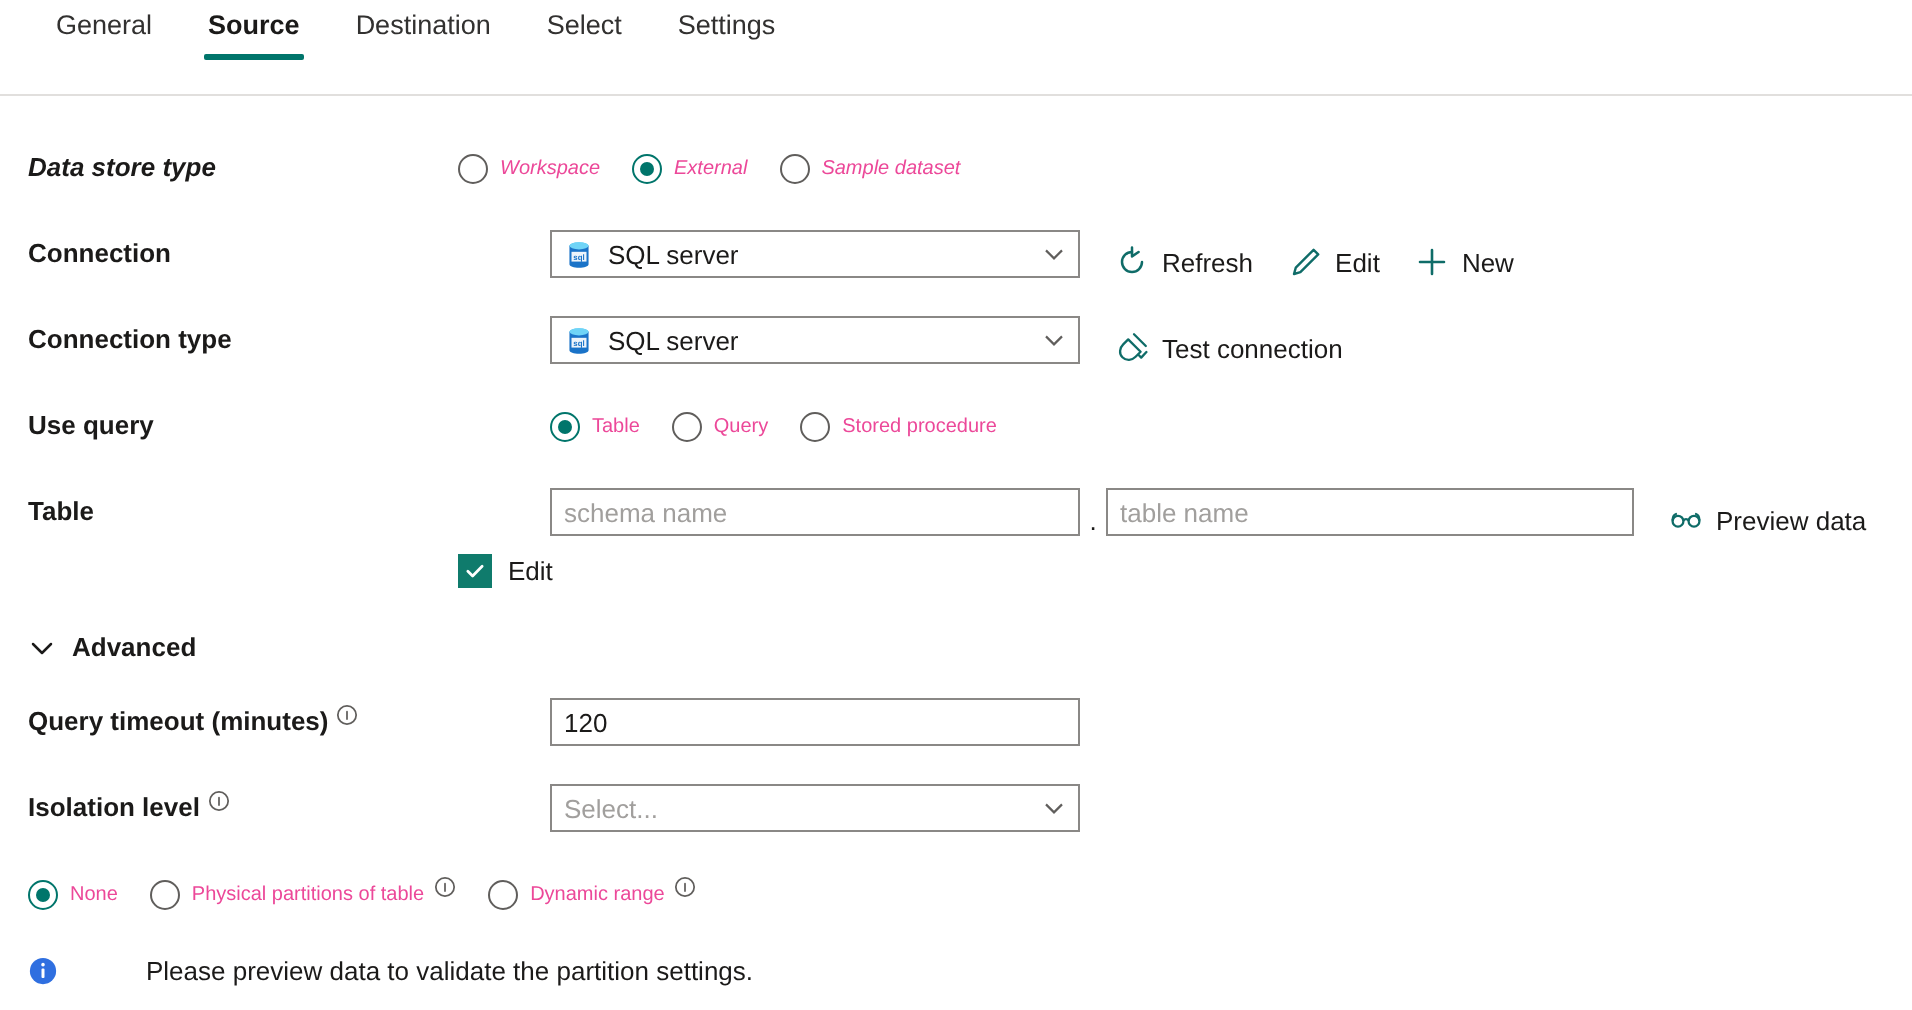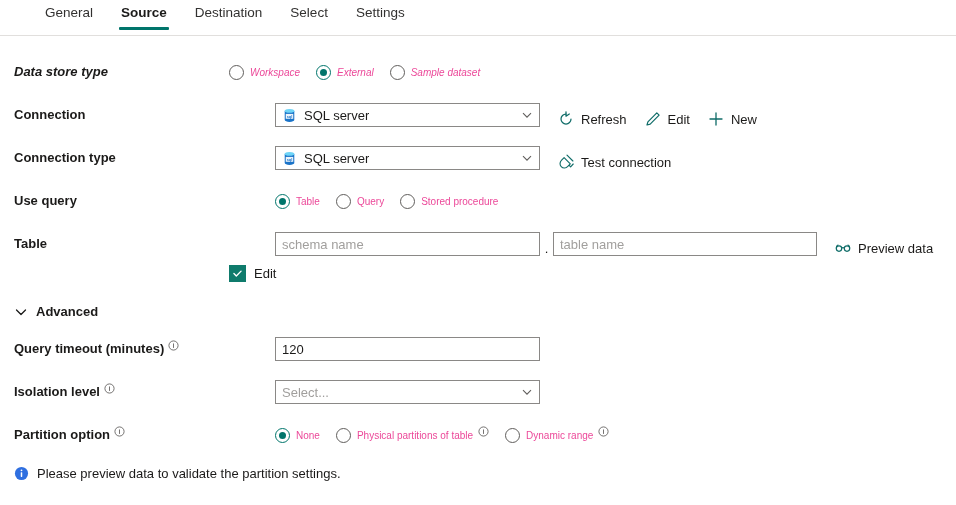--- a/index.html
+++ b/index.html
@@ -11,22 +11,22 @@
     font-family: "Liberation Sans", sans-serif;
     color: #1b1a19;
     font-size: 13px;
     overflow: hidden;
   }
 
   
   .tabbar {
     display: flex;
     align-items: flex-start;
-    height: 36px;
-    padding-left: 31px;
+    height: 48px;
+    padding-left: 14px;
     border-bottom: 1px solid #e1dfdd;
     position: relative;
   }
   .tab {
     position: relative;
     padding: 4px 14px 9px 14px;
     font-size: 13.5px;
     color: #323130;
     cursor: pointer;
     white-space: nowrap;
@@ -218,21 +218,21 @@
     flex: 0 0 auto;
   }
   .msg-icon svg { display: block; }
   .msg-text { font-size: 13px; color: #1b1a19; }
 
   
   .mt-tab   { margin-top: 23px; font-style: italic; }
   .mt-row   { margin-top: 17px; gap: 46px; }
   .mt-chk   { margin-top: 8px; }
   .mt-adv   { margin-top: 22px; }
-  .mt-msg   { margin-top: 18px; }
+  .mt-msg   { margin-top: 18px; gap: 36px; }
   .mt-addl  { margin-top: 22px; }
 </style>
 </head>
 <body>
 
 <div class="tabbar">
   <div class="tab"><span>General</span></div>
   <div class="tab active"><span>Source</span></div>
   <div class="tab"><span>Destination</span></div>
   <div class="tab"><span>Select</span></div>
@@ -451,29 +451,20 @@
         <span class="chevron">
           <svg viewBox="0 0 12 12" width="12" height="12">
               <path d="M2 4.2 L6 8.2 L10 4.2" fill="none" stroke="#605e5c" stroke-width="1.1"></path>
             </svg>
         </span>
       </div>
     </div>
   </div>
 
   <div class="row mt-row">
-    <div class="label">
-      <span>Partition option</span>
-      <span class="info-icon">
-        <svg viewBox="0 0 12 12" width="11" height="11">
-          <circle cx="6" cy="6" r="5" fill="none" stroke="#605e5c" stroke-width="0.95"></circle>
-          <path d="M6 4.2 V8.2" stroke="#605e5c" stroke-width="0.95" stroke-linecap="round"></path>
-        </svg>
-      </span>
-    </div>
     <div class="control radio-group">
       <div class="radio-opt checked">
         <span class="radio-mark"></span>
         <span class="radio-label">None</span>
       </div>
       <div class="radio-opt">
         <span class="radio-mark"></span>
         <span class="radio-label">Physical partitions of table</span>
         <span class="info-icon">
           <svg viewBox="0 0 12 12" width="11" height="11">

